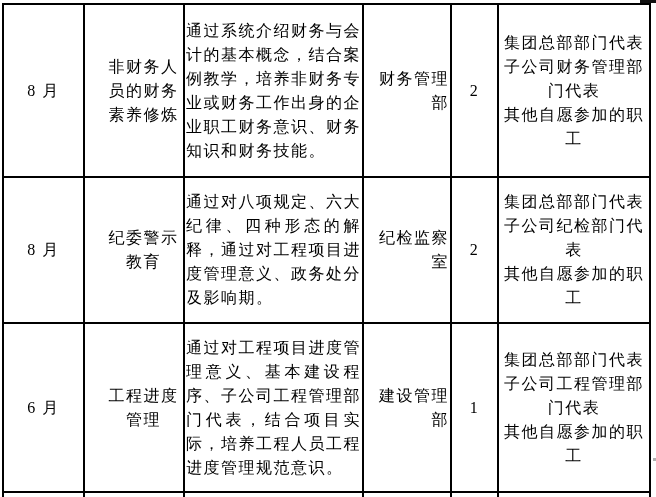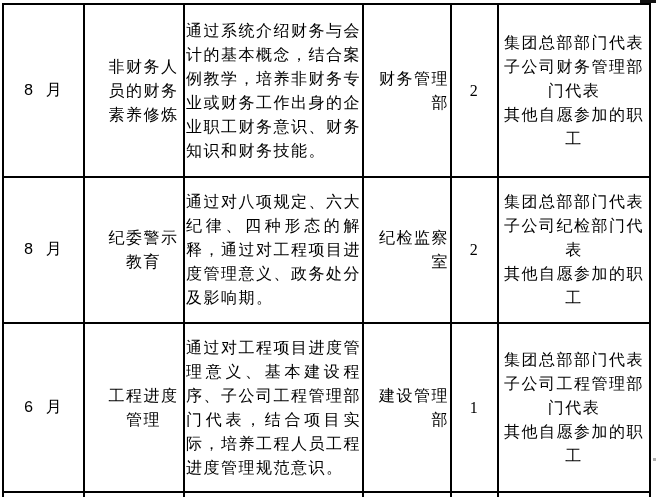--- a/index.html
+++ b/index.html
@@ -26,23 +26,23 @@
     border-collapse: collapse;
     table-layout: fixed;
     width: 647px;
   }
   td {
     border: 2px solid #000000;
     padding: 0 1px;
     vertical-align: middle;
     overflow: hidden;
   }
-  td.c-month      { text-align: center; font-family: Liberation Mono, monospace; }
+  td.c-month      { text-align: center; }
   td.c-topic      { text-align: center; padding-left: 20px; }
-  td.c-desc       { text-align: justify; text-justify: inter-ideograph; }
+  td.c-desc       { text-align: justify; text-justify: inter-ideograph; border-radius: 29px; }
   td.c-dept       { text-align: right; }
   td.c-count      { text-align: center; }
   td.c-people     { text-align: center; margin-top: 10px; }
   .nowrap { white-space: nowrap; }
   .prelines { white-space: pre-line; }
   .corner-mark {
     position: absolute;
     left: 640px;
     top: 0;
     width: 16px;

